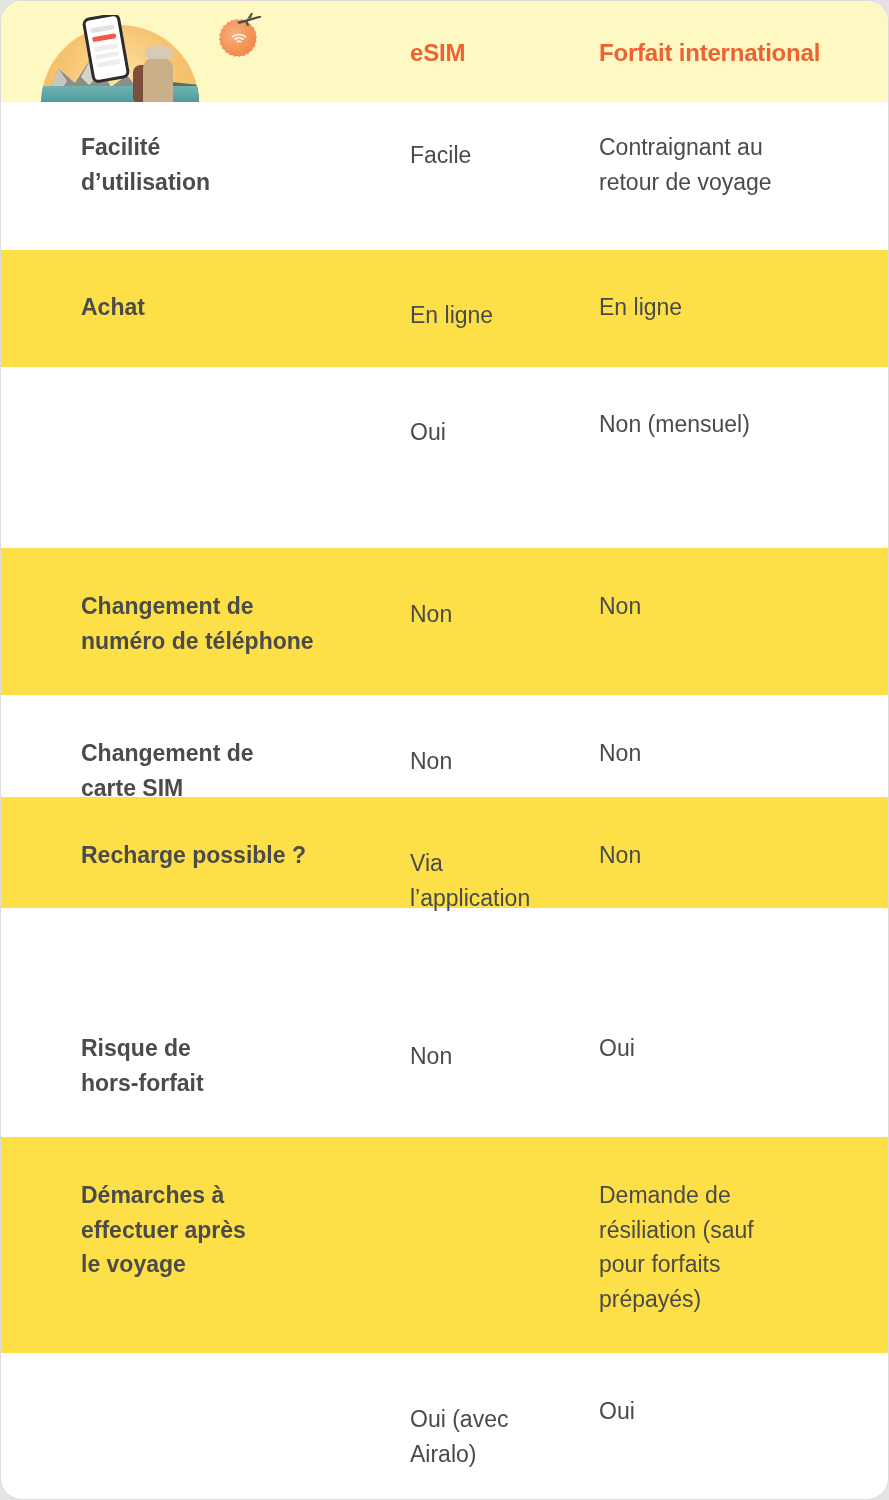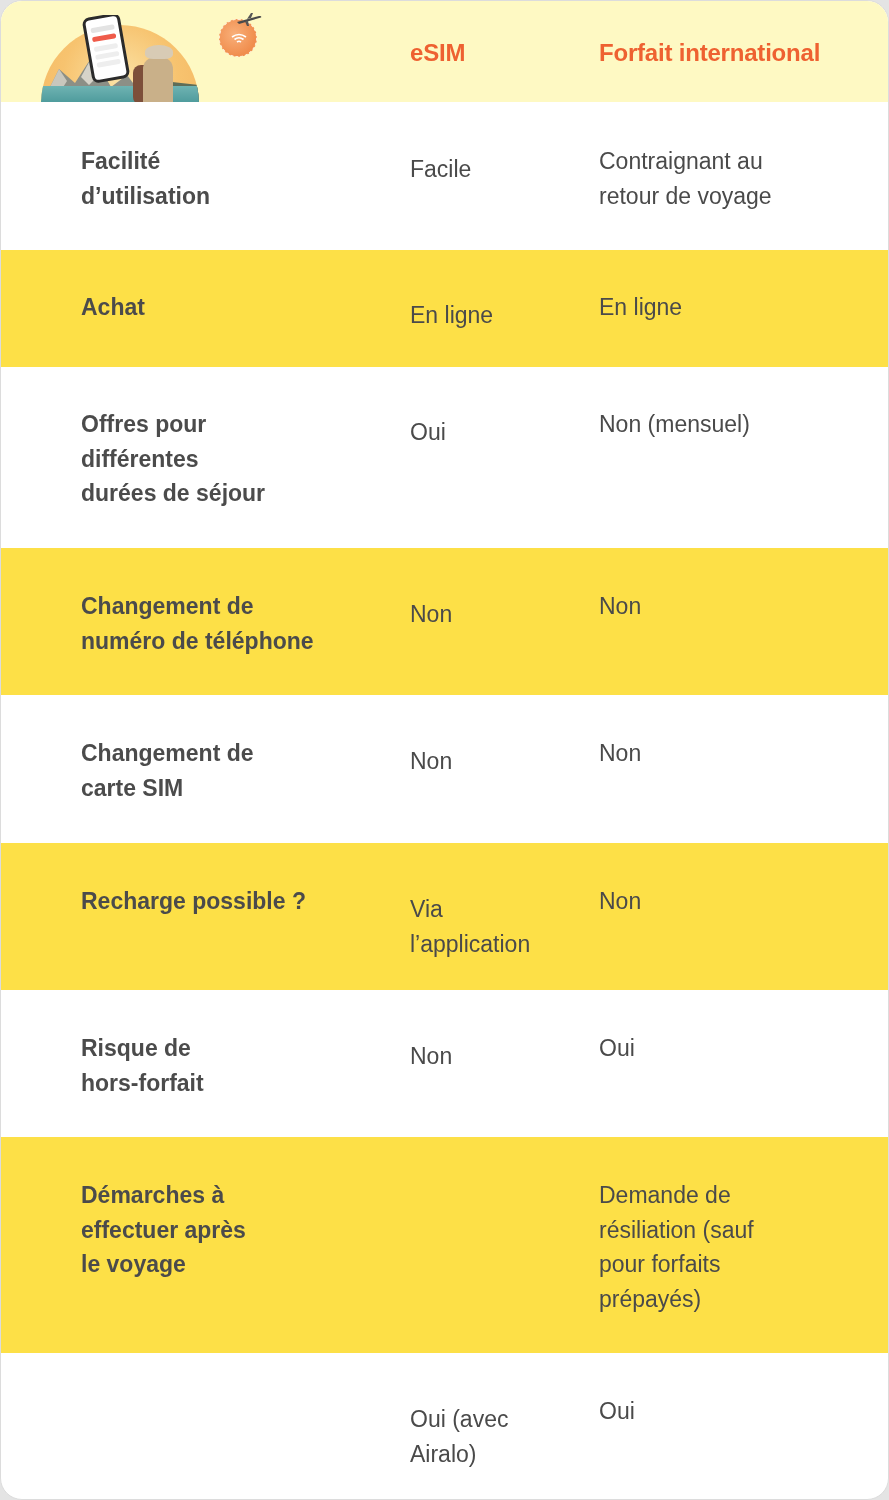--- a/index.html
+++ b/index.html
@@ -102,57 +102,54 @@
     <svg class="plane" width="28" height="14" viewBox="0 0 28 14">
       <path d="M2 9 L24 3 Q27 2.5 26 4.5 L4 11 Z" fill="#4a4a4a"></path>
       <path d="M12 6 L16 0 L18 0 L16 5 Z" fill="#555"></path>
       <path d="M10 8.5 L12 13 L14 13 L13 8 Z" fill="#555"></path>
     </svg>
 
     <div class="col-title" style="left:409px;">eSIM</div>
     <div class="col-title" style="left:598px;">Forfait international</div>
   </div>
 
-  <div class="row" style="top:101px; height:104px;">
+  <div class="row" style="top:87px; height:104px;">
     <div class="cell label" style="top:42px;">Facilité
 d’utilisation</div>
     <div class="cell esim" style="top:42px;">Facile</div>
     <div class="cell intl" style="top:42px;">Contraignant au
 retour de voyage</div>
   </div>
 
   <div class="row alt" style="top:249px; height:117px;">
     <div class="cell label" style="top:40px;">Achat</div>
     <div class="cell esim" style="top:40px;">En ligne</div>
     <div class="cell intl" style="top:40px;">En ligne</div>
   </div>
 
   <div class="row" style="top:366px; height:181px;">
-    <div class="cell label" style="top:40px;">Offres pour
-différentes
-durées de séjour</div>
     <div class="cell esim" style="top:40px;">Oui</div>
     <div class="cell intl" style="top:40px;">Non (mensuel)</div>
   </div>
 
   <div class="row alt" style="top:547px; height:147px;">
     <div class="cell label" style="top:41px;">Changement de
 numéro de téléphone</div>
     <div class="cell esim" style="top:41px;">Non</div>
     <div class="cell intl" style="top:41px;">Non</div>
   </div>
 
   <div class="row" style="top:694px; height:148px;">
     <div class="cell label" style="top:41px;">Changement de
 carte SIM</div>
     <div class="cell esim" style="top:41px;">Non</div>
     <div class="cell intl" style="top:41px;">Non</div>
   </div>
 
-  <div class="row alt" style="top:842px; height:147px;">
+  <div class="row alt" style="top:796px; height:111px;">
     <div class="cell label" style="top:41px;">Recharge possible ?</div>
     <div class="cell esim" style="top:41px;">Via
 l’application</div>
     <div class="cell intl" style="top:41px;">Non</div>
   </div>
 
   <div class="row" style="top:989px; height:147px;padding-left:27px;">
     <div class="cell label" style="top:41px;">Risque de
 hors-forfait</div>
     <div class="cell esim" style="top:41px;">Non</div>

